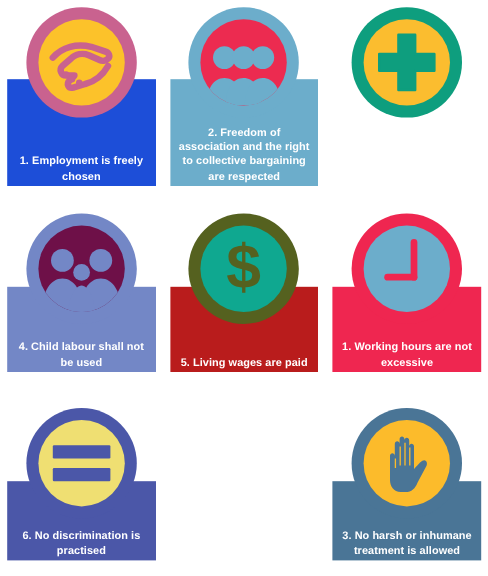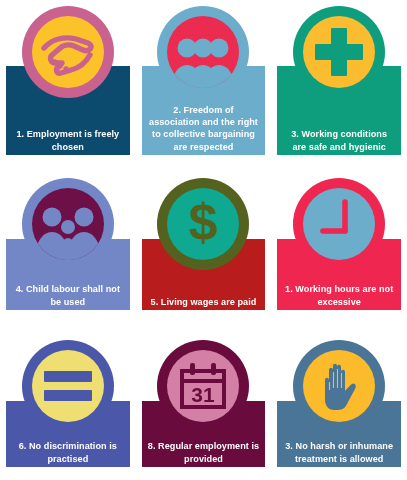--- a/index.html
+++ b/index.html
@@ -88,21 +88,21 @@
         <svg width="60" height="60" viewBox="0 0 60 60">
           <path d="M6 26 C14 17 26 14 38 17 L50 21 C53 22 54 25 52 27 C50 29 47 29 45 28 L36 24
                    C31 22 25 23 21 27 L14 33 C11 36 13 41 17 41 L24 41 L20 45
                    C17 48 19 52 23 51 L33 48 C41 46 48 40 52 33" fill="none" stroke="#c9628f" stroke-width="5.4" stroke-linecap="round" stroke-linejoin="round"></path>
           <circle cx="17" cy="40" r="2.7" fill="#c9628f"></circle>
           <circle cx="22" cy="44" r="2.7" fill="#c9628f"></circle>
           <circle cx="28" cy="47" r="2.7" fill="#c9628f"></circle>
         </svg>
       </div>
     </div>
-    <div class="panel" style="background:#0c4a6e">
+    <div class="panel" style="background:#1d4ed8">
       <div class="caption">1. Employment is freely chosen</div>
     </div>
   </div>
 
   <div class="tile row1">
     <div class="badge" style="background:#6cadcb">
       <div class="inner" style="background:#ec2b50">
         <svg width="72" height="72" viewBox="0 0 72 72">
           <circle cx="20" cy="32" r="9.5" fill="#6cadcb"></circle>
           <circle cx="36" cy="32" r="9.5" fill="#6cadcb"></circle>
@@ -119,23 +119,20 @@
   </div>
 
   <div class="tile row1">
     <div class="badge" style="background:#0e9e7e">
       <div class="inner" style="background:#fbbd2f">
         <svg width="54" height="54" viewBox="0 0 54 54">
           <path d="M20 4 H34 V20 H50 V34 H34 V50 H20 V34 H4 V20 H20 Z" fill="#0e9e7e" stroke="#0e9e7e" stroke-width="2" stroke-linejoin="round"></path>
         </svg>
       </div>
     </div>
-    <div class="panel" style="background:#0e9e7e">
-      <div class="caption">3. Working conditions are safe and hygienic</div>
-    </div>
   </div>
 
   <div class="tile row2">
     <div class="badge" style="background:#7387c6">
       <div class="inner" style="background:#6e1048">
         <svg width="72" height="72" viewBox="0 0 72 72">
           <circle cx="20" cy="29" r="9.5" fill="#7387c6"></circle>
           <circle cx="52" cy="29" r="9.5" fill="#7387c6"></circle>
           <circle cx="36" cy="39" r="7" fill="#7387c6"></circle>
           <path d="M3 72 C3 55 10 44 20 44 C30 44 37 55 37 72 Z" fill="#7387c6"></path>
@@ -184,34 +181,20 @@
           <rect x="2" y="22" width="48" height="11" rx="1" fill="#4b57a8"></rect>
         </svg>
       </div>
     </div>
     <div class="panel" style="background:#4b57a8">
       <div class="caption">6. No discrimination is practised</div>
     </div>
   </div>
 
   <div class="tile row3">
-    <div class="badge" style="background:#6a0b3e">
-      <div class="inner" style="background:#d47fa6">
-        <svg width="54" height="54" viewBox="0 0 54 54">
-          <rect x="6" y="12" width="42" height="36" fill="none" stroke="#6a0b3e" stroke-width="4"></rect>
-          <line x1="6" y1="22" x2="48" y2="22" stroke="#6a0b3e" stroke-width="4"></line>
-          <rect x="14" y="4" width="5" height="12" rx="2" fill="#6a0b3e"></rect>
-          <rect x="35" y="4" width="5" height="12" rx="2" fill="#6a0b3e"></rect>
-          <text x="27" y="43" text-anchor="middle" font-family="'Liberation Sans', sans-serif" font-size="21" font-weight="bold" fill="#6a0b3e">31</text>
-        </svg>
-      </div>
-    </div>
-    <div class="panel" style="background:#6a0b3e">
-      <div class="caption">8. Regular employment is provided</div>
-    </div>
   </div>
 
   <div class="tile row3">
     <div class="badge" style="background:#4a7596">
       <div class="inner" style="background:#fcbb2b">
         <svg width="50" height="56" viewBox="0 0 50 56">
           <path d="M11 30 L11 22 C11 19 15 19 15 22 L15 29 L15 12 C15 9 19 9 19 12 L19 28
                    L19 8 C19 5 23 5 23 8 L23 28 L23 9 C23 6 27 6 27 9 L27 28 L27 14
                    C27 11 31 11 31 14 L31 33 C31 33 36 27 38 26 C41 24 43 28 41 31
                    L34 44 C32 49 29 52 24 52 L20 52 C14 52 11 47 11 42 Z" fill="#4a7596"></path>

